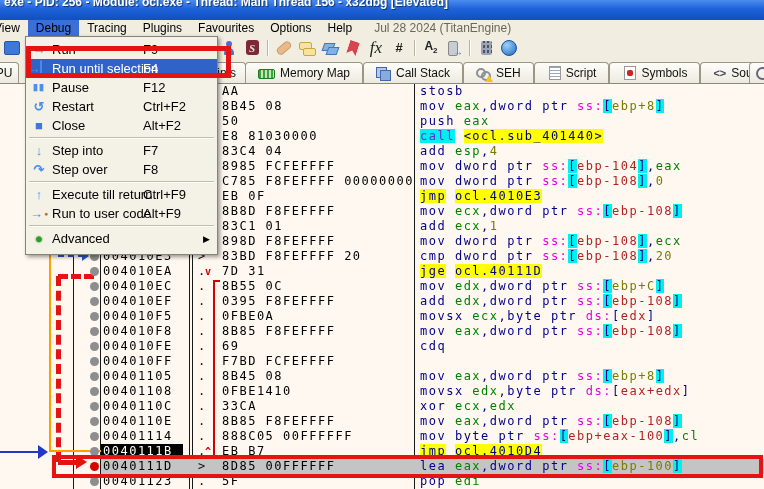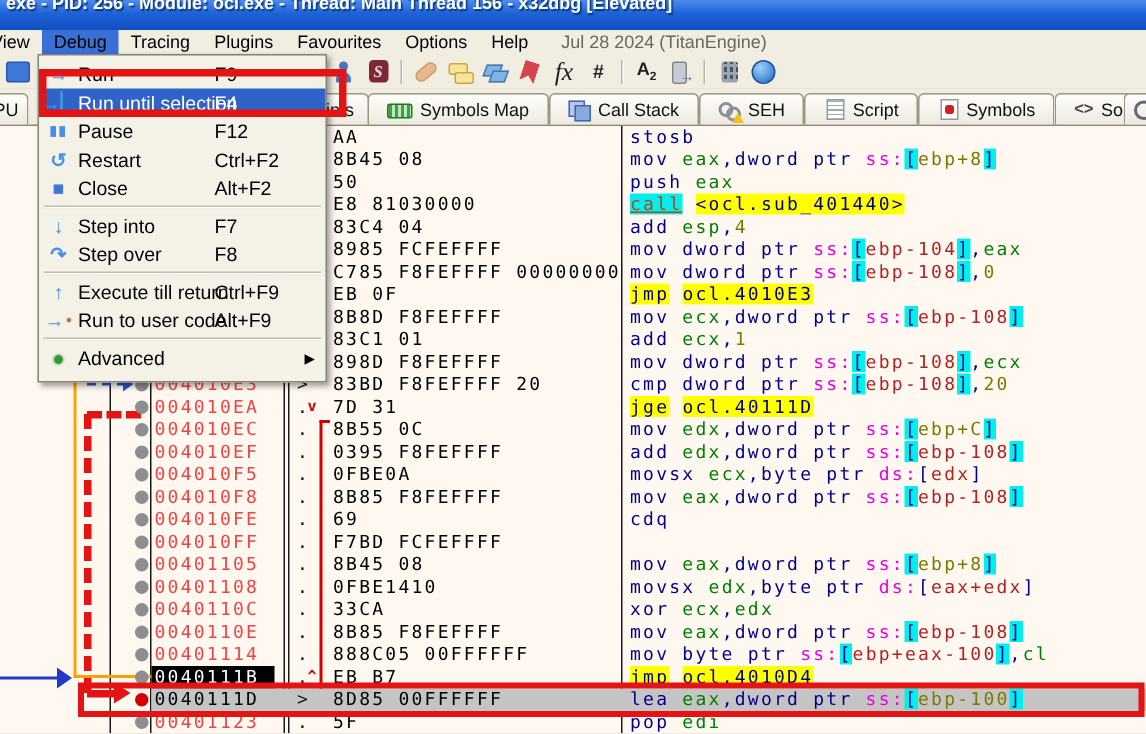--- a/index.html
+++ b/index.html
@@ -75,30 +75,30 @@
   .ti-magnifier:after{content:"";position:absolute;left:8px;top:8px;width:5px;height:2px;background:#667;transform:rotate(45deg);}
 
   
   .disasm{position:absolute;left:0;top:84px;width:764px;height:405px;background:#fff8f0;overflow:hidden;
     font-family:"DejaVu Sans Mono","Liberation Mono",monospace;font-size:12px;letter-spacing:1.5px;}
   .gline{position:absolute;top:0;bottom:0;background:#181818;width:1px;}
   .drow{position:absolute;left:0;width:764px;height:15px;line-height:15px;white-space:nowrap;}
   .selband{position:absolute;left:101px;right:0;top:0;height:15px;background:#c4c4c4;}
   .bpdot{position:absolute;left:90px;top:3px;width:9px;height:9px;border-radius:50%;background:#8e8e8e;}
   .bpdot.red{background:#d60000;}
-  .c-addr{position:absolute;left:103px;color:#ef4444;}
+  .c-addr{position:absolute;left:103px;color:#000000;}
   .c-addr.eip{left:101px;width:80px;background:#000;color:#fff;padding-left:2px;}
   .c-addr.sel{color:#000;}
   .c-marker{position:absolute;left:198px;color:#111;}
   .c-marker2{position:absolute;left:205px;color:#d40000;font-size:10px;font-weight:bold;}
   .c-bytes{position:absolute;left:222px;color:#000;}
   .c-instr{position:absolute;left:420px;color:#00008b;}
   .tk-m{color:#00008b;} .tk-r{color:#008000;} .tk-n{color:#7a7a00;} .tk-s{color:#e800e8;}
   .tk-d{color:#b22222;} .tk-k{color:#00008b;background:#00efef;} .tk-y{color:#00008b;background:#ffff00;}
-  .tk-c{color:#c2410c;background:#00efef;text-decoration:underline;} .tk-p{color:#00008b;}
+  .tk-c{color:#6d28d9;background:#00efef;} .tk-p{color:#00008b;}
 
   
   .flow{position:absolute;}
 
   
   .menu-popup{position:absolute;left:25px;top:36px;width:193px;height:219px;background:#f4f1e6;
     border:1px solid #848478;box-shadow:2px 2px 4px rgba(0,0,0,.4);z-index:40;padding-top:3px;box-sizing:border-box;font-size:13px;}
   .menu-item{position:relative;height:19px;display:flex;align-items:center;color:#000;}
   .menu-item.hl{background:#2f63c8;color:#fff;}
   .mi-icon{width:26px;display:inline-flex;justify-content:center;align-items:center;flex:0 0 auto;
@@ -209,21 +209,21 @@
   <div class="tabbar">
     <span class="tab tab-cpu">
         <span>CPU</span>
       </span>
     <span class="tab tab-bp">
         <span>ints</span>
       </span>
     <span class="tabs-main">
         <span class="tab">
           <span class="ti ti-memory"></span>
-          <span>Symbols Map</span>
+          <span>Memory Map</span>
         </span>
         <span class="tab">
           <span class="ti ti-stack">
             <span class="s1"></span>
             <span class="s2"></span>
           </span>
           <span>Call Stack</span>
         </span>
         <span class="tab">
           <span class="ti ti-chain">

